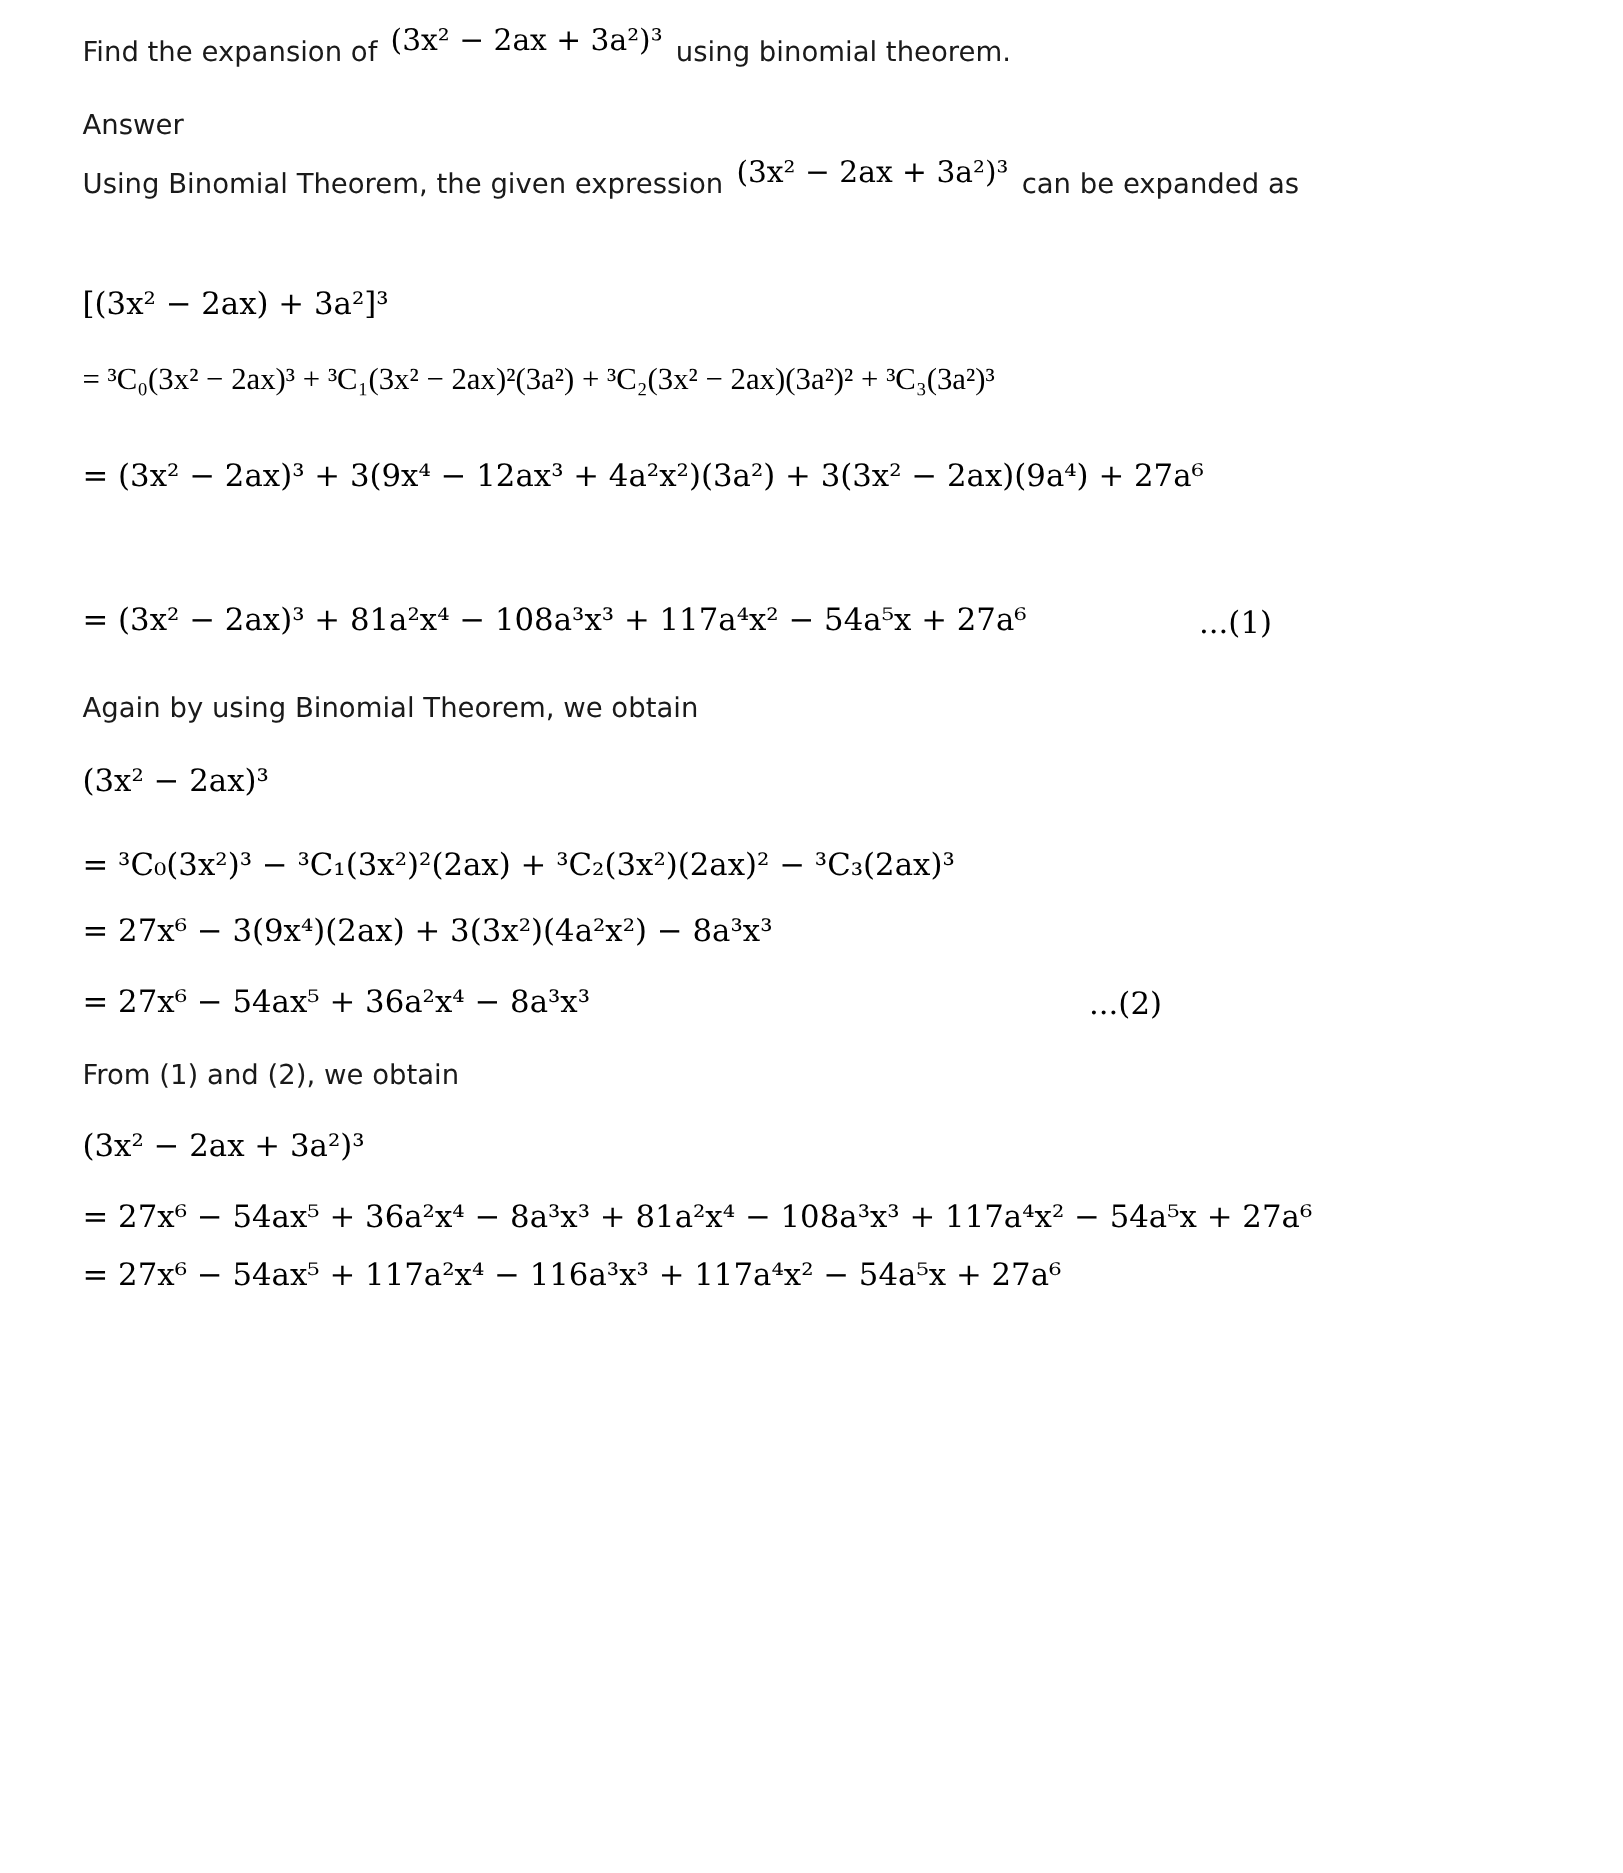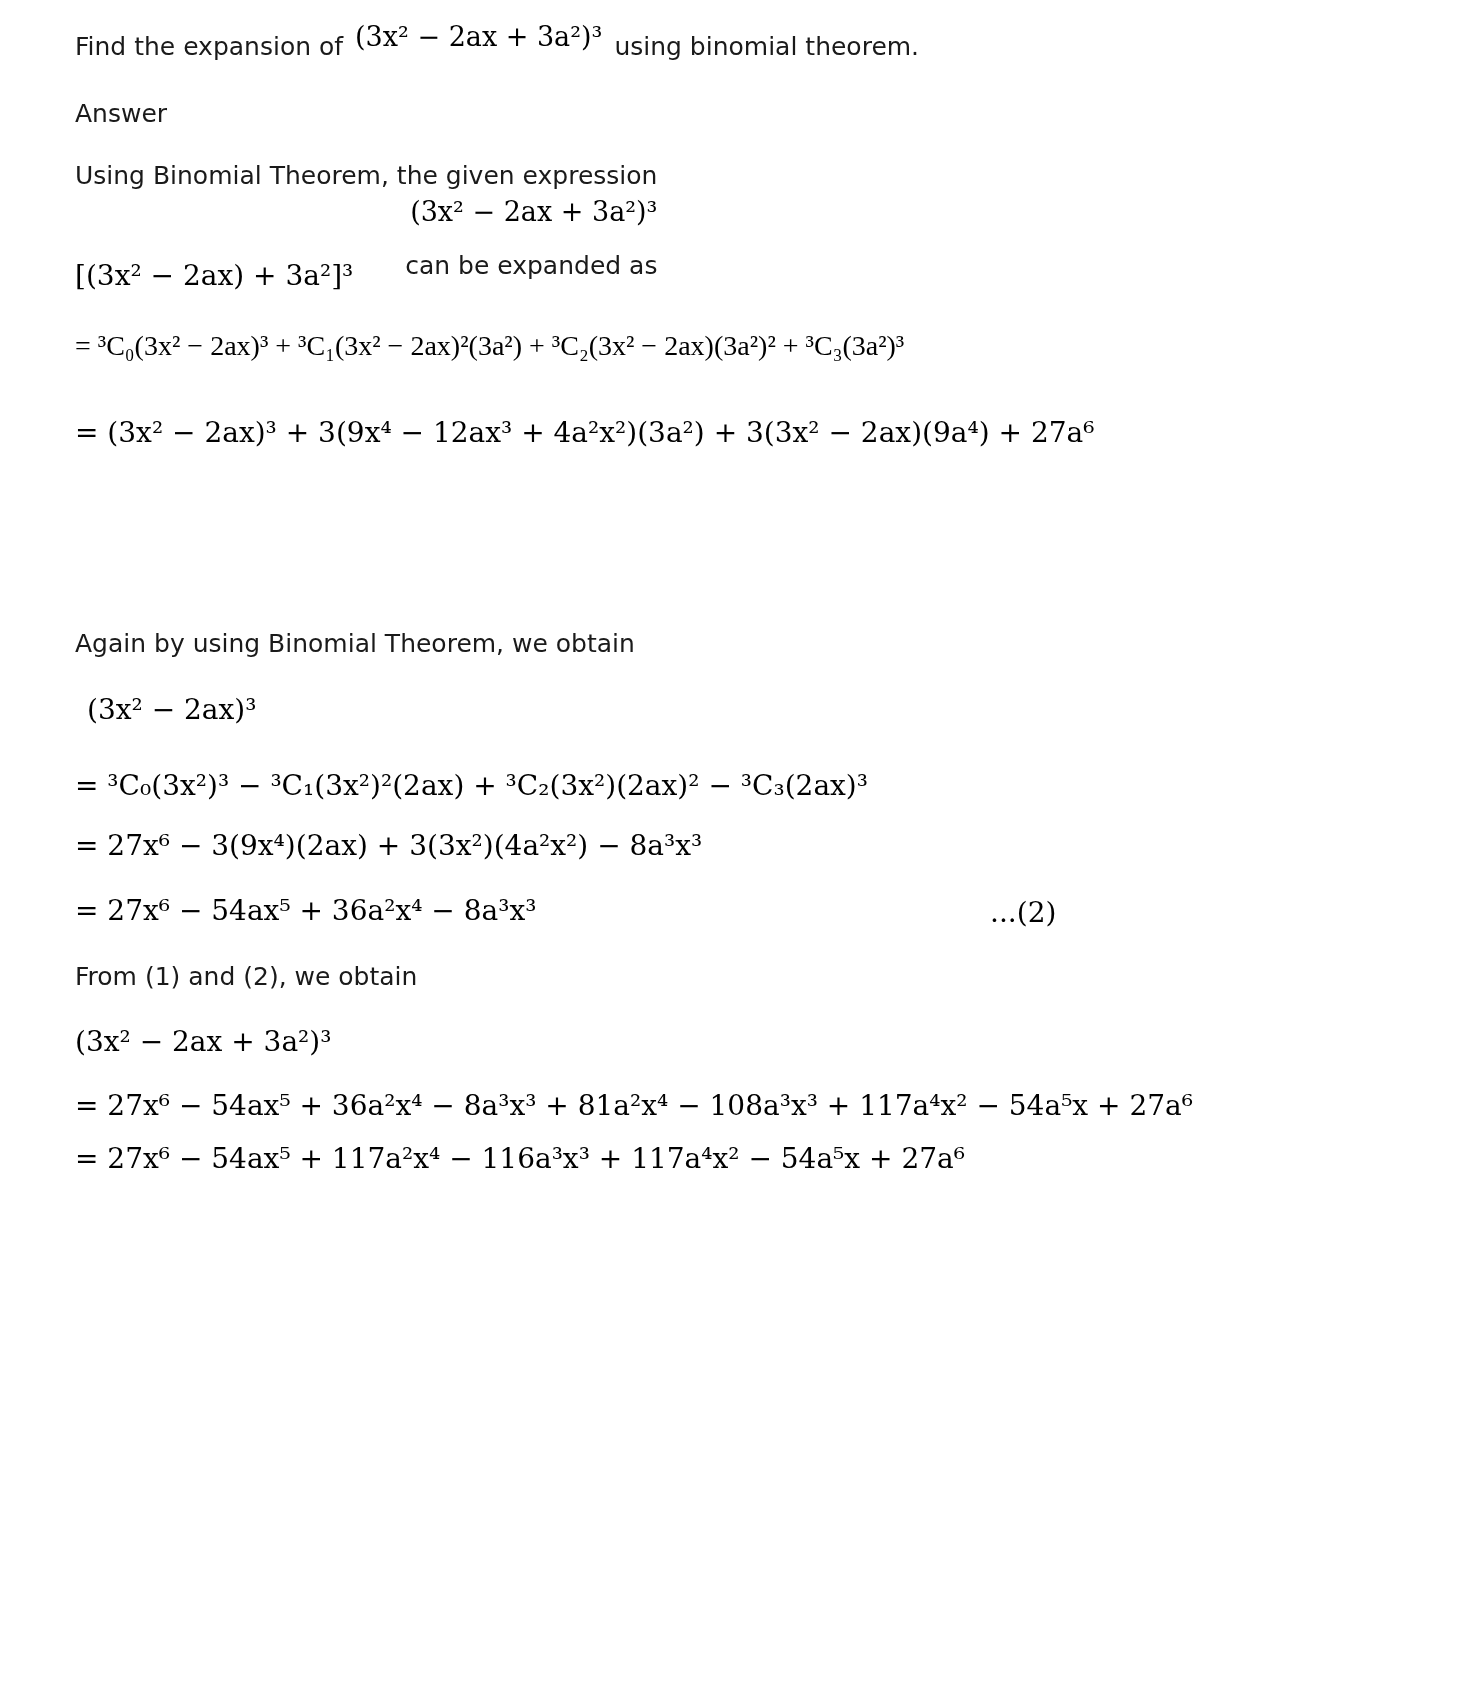--- a/index.html
+++ b/index.html
@@ -74,33 +74,37 @@
 <div class="page">
 
   <div class="row para" style="top: 30px;">
     <span class="txt">Find the expansion of</span>
     <span class="math">(3x² − 2ax + 3a²)³</span>
     <span class="txt">using binomial theorem.</span>
   </div>
 
   <div class="row txt" style="top: 98px;">Answer</div>
 
-  <div class="row para" style="top: 160px; flex-direction: column;">
+  <div class="row para" style="top: 150px;">
     <span class="txt">Using Binomial Theorem, the given expression</span>
     <span class="math">(3x² − 2ax + 3a²)³</span>
     <span class="txt">can be expanded as</span>
   </div>
 
   <div class="row eq" style="top: 258px;">[(3x² − 2ax) + 3a²]³</div>
   <div class="row eq" style="top: 328px; font-family: Liberation Serif, serif;">= ³C₀(3x² − 2ax)³ + ³C₁(3x² − 2ax)²(3a²) + ³C₂(3x² − 2ax)(3a²)² + ³C₃(3a²)³</div>
   <div class="row eq" style="top: 403px; margin-top: 12px;">= (3x² − 2ax)³ + 3(9x⁴ − 12ax³ + 4a²x²)(3a²) + 3(3x² − 2ax)(9a⁴) + 27a⁶</div>
+  <div class="row eq" style="top: 546px;">
+    <span>= (3x² − 2ax)³ + 81a²x⁴ − 108a³x³ + 117a⁴x² − 54a⁵x + 27a⁶</span>
+    <span class="eq-tag tag-1">...(1)</span>
+  </div>
 
   <div class="row txt" style="top: 628px;">Again by using Binomial Theorem, we obtain</div>
 
-  <div class="row eq" style="top: 692px; margin-left: 12px;">(3x² − 2ax)³</div>
+  <div class="row eq" style="top: 692px;">(3x² − 2ax)³</div>
   <div class="row eq" style="top: 768px;">= ³C₀(3x²)³ − ³C₁(3x²)²(2ax) + ³C₂(3x²)(2ax)² − ³C₃(2ax)³</div>
   <div class="row eq" style="top: 828px;">= 27x⁶ − 3(9x⁴)(2ax) + 3(3x²)(4a²x²) − 8a³x³</div>
   <div class="row eq" style="top: 893px;">
     <span>= 27x⁶ − 54ax⁵ + 36a²x⁴ − 8a³x³</span>
     <span class="eq-tag tag-2">...(2)</span>
   </div>
 
   <div class="row txt" style="top: 961px;">From (1) and (2), we obtain</div>
 
   <div class="row eq" style="top: 1024px;">(3x² − 2ax + 3a²)³</div>

